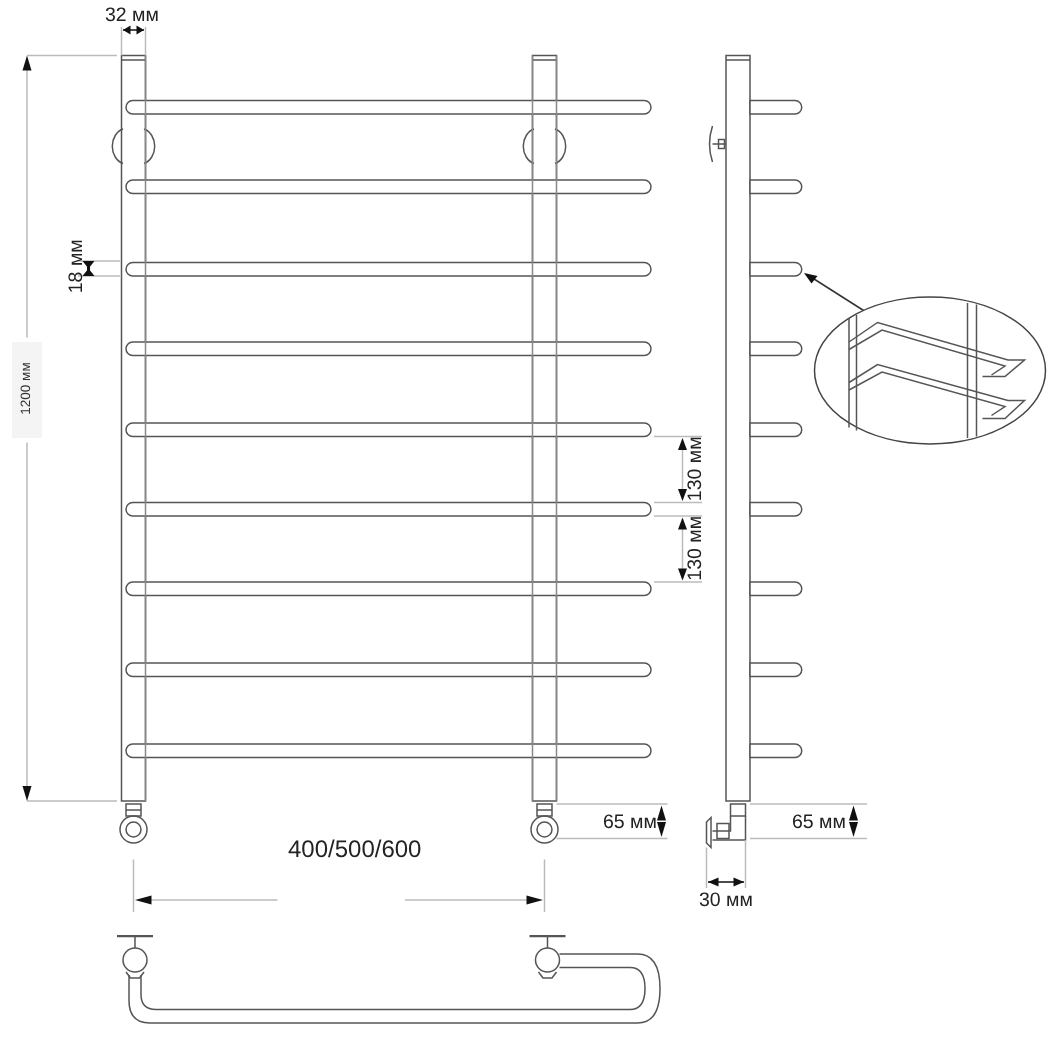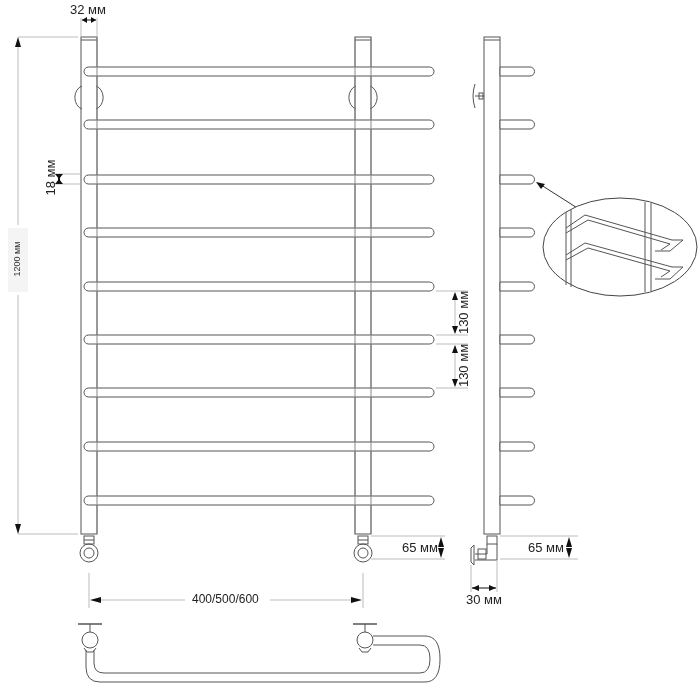--- a/index.html
+++ b/index.html
@@ -174,14 +174,14 @@
   </g>
 </svg>
 
 <div class="lbl" style="left:70px; top:2px;">32 мм</div>
 <div class="lbl lbl-small rot" style="left:-8px; top:254px; width:50px; text-align:center;">1200 мм</div>
 <div class="lbl rot" style="left:30px; top:170px; width:40px; text-align:center;">18 мм</div>
 <div class="lbl rot" style="left:437px; top:305px; width:52px; text-align:center;">130 мм</div>
 <div class="lbl rot" style="left:437px; top:358px; width:52px; text-align:center;">130 мм</div>
 <div class="lbl" style="left:402px; top:540px;">65 мм</div>
 <div class="lbl" style="left:528px; top:540px;">65 мм</div>
-<div class="lbl" style="left:192px; top:592px; font-size:12px;">400/500/600</div>
+<div class="lbl" style="left:192px; top:558px; font-size:16px;">400/500/600</div>
 <div class="lbl" style="left:466px; top:592px;">30 мм</div>
 
 </body></html>

